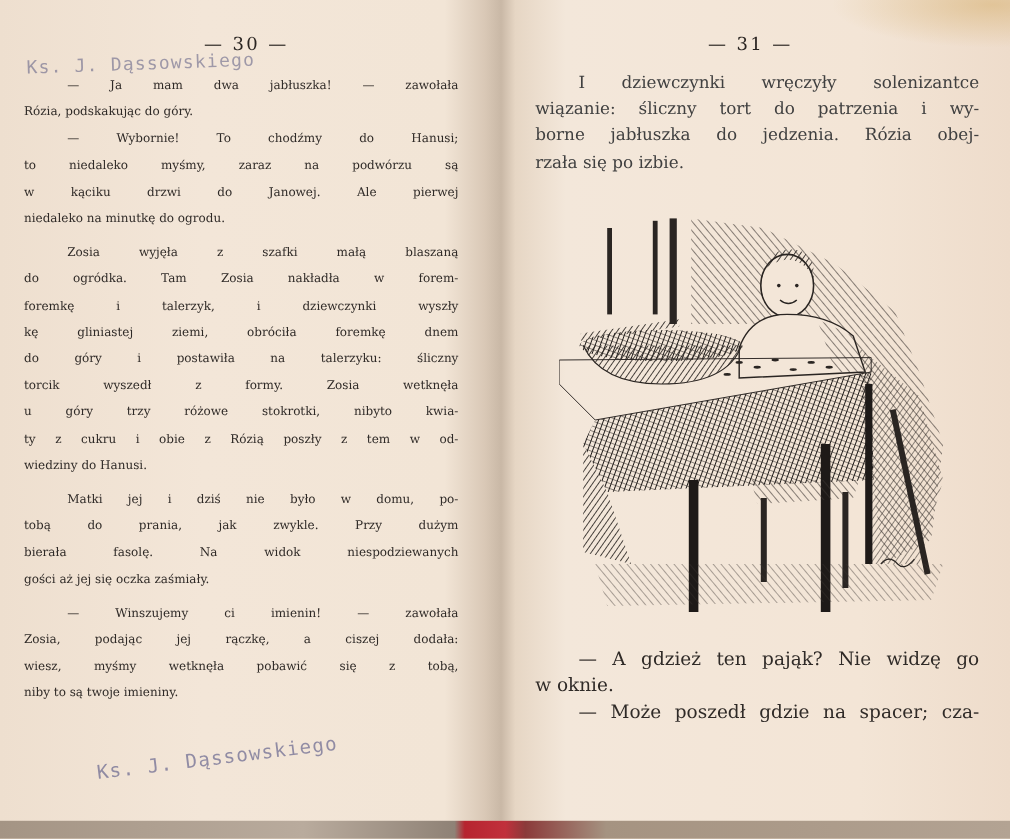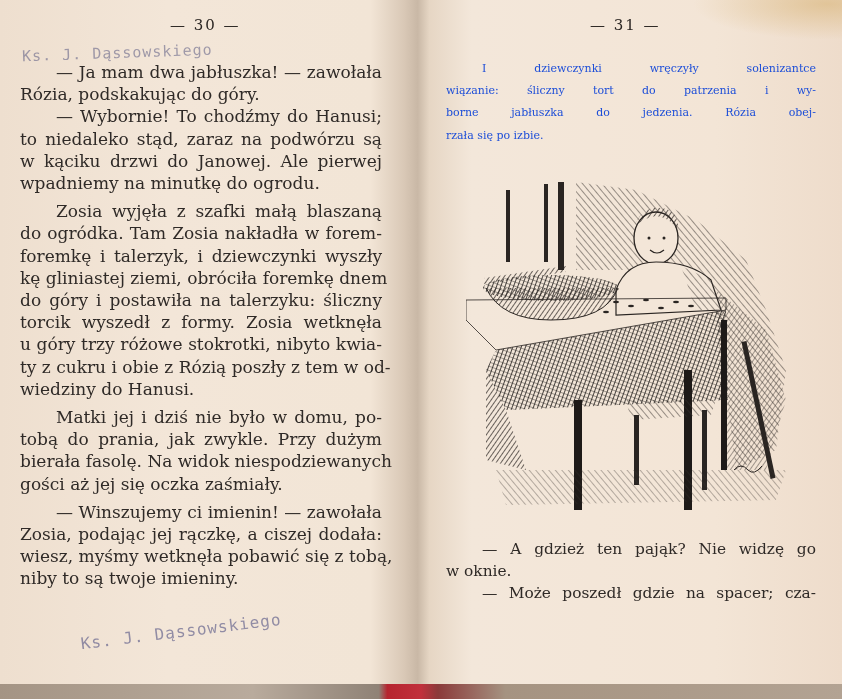--- a/index.html
+++ b/index.html
@@ -18,62 +18,62 @@
     background: linear-gradient(90deg, #a49484 0%, #b9ab9d 30%, #8f8276 45%, #b6242f 46%, #c1303c 50%, #8b3a3a 52%, #a59381 60%, #b3a393 100%);
   }
   .stain {
     position: absolute; right: 0; top: 0; width: 150px; height: 40px;
     background: radial-gradient(ellipse at 90% 10%, rgba(214,176,110,0.55), rgba(214,176,110,0) 70%);
   }
   .page { position: absolute; top: 0; height: 684px; }
   .page-left { left: 0; width: 410px; }
   .page-right { left: 430px; width: 412px; }
   .page-num {
-    position: absolute; top: 16px; font-size: 15px; color: #2a2522;
+    position: absolute; top: 28px; font-size: 15px; color: #2a2522;
     letter-spacing: 2px;
   }
   .page-left .page-num { left: 170px; }
   .page-right .page-num { left: 160px; }
   .text {
-    position: absolute; color: #2f2a27; font-size: 17px;
+    position: absolute; color: #2f2a27; font-size: 10px;
     line-height: 22.2px; text-align: justify;
   }
   .page-left .text { left: 20px; top: 61px; width: 362px; }
   .line { display: block; white-space: nowrap; text-align-last: justify; }
   .line.last { text-align-last: left; }
   .indent { padding-left: 36px; }
   .gap { height: 6px; display: block; }
   .stamp {
     position: absolute; font-family: "DejaVu Sans Mono", "Liberation Mono", monospace;
     color: rgba(90, 90, 130, 0.55); font-size: 15px; letter-spacing: 1px;
   }
   .stamp-top { left: 22px; top: 44px; transform: rotate(-2deg); }
   .stamp-bottom { left: 80px; top: 622px; transform: rotate(-7deg); font-size: 16px; color: rgba(80, 80, 130, 0.6); }
   .illustration {
     position: absolute; left: 466px; top: 170px; width: 330px; height: 340px;
   }
   .right-text-bottom { position: absolute; left: 446px; top: 538px; width: 370px; color: #2f2a27; font-size: 15.4px; line-height: 22.2px; }
-  .right-text-top { position: absolute; left: 446px; top: 58px; width: 370px; color: #1d4ed8; font-size: 11px; line-height: 22.2px; }
+  .right-text-top { position: absolute; left: 446px; top: 58px; width: 370px; color: #404040; font-size: 14px; line-height: 22.2px; }
 </style>
 </head>
 <body>
 
 <div class="spread"></div>
 <div class="stain"></div>
 <div class="bottom-edge"></div>
 
 <div class="page page-left">
   <div class="page-num">— 30 —</div>
   <div class="text">
     <span class="line indent">— Ja mam dwa jabłuszka! — zawołała</span>
     <span class="line last">Rózia, podskakując do góry.</span>
     <span class="line indent">— Wybornie! To chodźmy do Hanusi;</span>
-    <span class="line">to niedaleko stąd, zaraz na podwórzu są</span>
+    <span class="line">to niedaleko myśmy, zaraz na podwórzu są</span>
     <span class="line">w kąciku drzwi do Janowej. Ale pierwej</span>
-    <span class="line last">wpadniemy na minutkę do ogrodu.</span>
+    <span class="line last">niedaleko na minutkę do ogrodu.</span>
     <span class="gap"></span>
     <span class="line indent">Zosia wyjęła z szafki małą blaszaną</span>
     <span class="line">do ogródka. Tam Zosia nakładła w forem-</span>
     <span class="line">foremkę i talerzyk, i dziewczynki wyszły</span>
     <span class="line">kę gliniastej ziemi, obróciła foremkę dnem</span>
     <span class="line">do góry i postawiła na talerzyku: śliczny</span>
     <span class="line">torcik wyszedł z formy. Zosia wetknęła</span>
     <span class="line">u góry trzy różowe stokrotki, nibyto kwia-</span>
     <span class="line">ty z cukru i obie z Rózią poszły z tem w od-</span>
     <span class="line last">wiedziny do Hanusi.</span>

